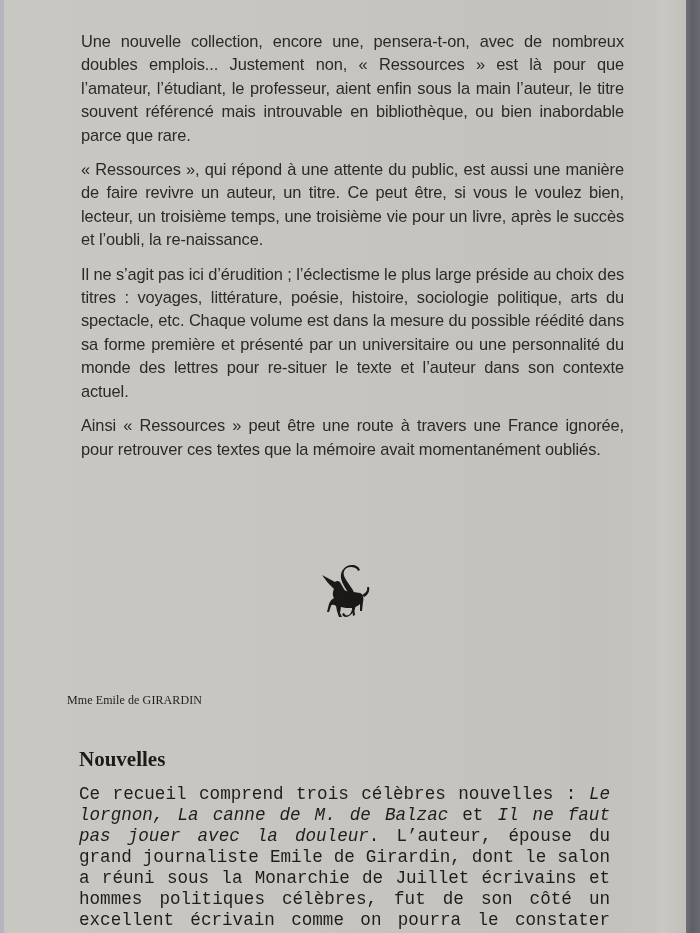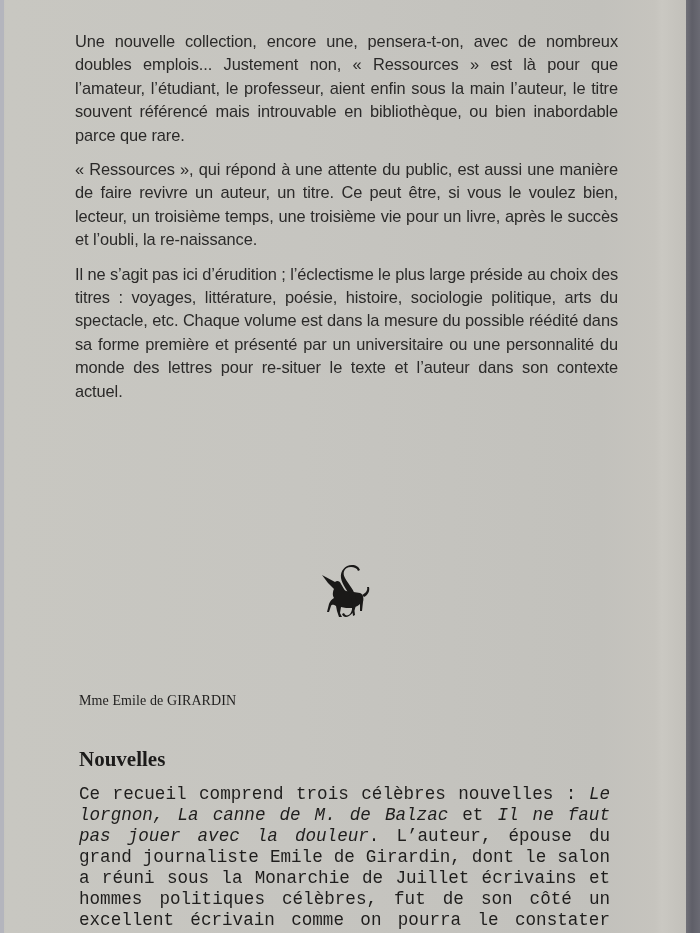--- a/index.html
+++ b/index.html
@@ -32,21 +32,21 @@
     .spine {
       position: absolute;
       left: 686px;
       top: 0;
       width: 14px;
       height: 933px;
       background: linear-gradient(90deg, #707078 0px, #5f5f68 6px, #6a6a73 14px);
     }
     .intro {
       position: absolute;
-      left: 75px;
+      left: 81px;
       top: 30px;
       width: 543px;
       font-family: "Liberation Sans", sans-serif;
       font-size: 16.4px;
       line-height: 23.4px;
       color: #2b2a29;
       text-align: justify;
       letter-spacing: -0.1px;
     }
     .intro p {
@@ -55,24 +55,24 @@
     }
     .logo {
       position: absolute;
       left: 318px;
       top: 563px;
       width: 60px;
       height: 60px;
     }
     .author {
       position: absolute;
-      left: 79px;
+      left: 67px;
       top: 693px;
       font-family: "Liberation Serif", serif;
-      font-size: 14px;
+      font-size: 12px;
       color: #1f1e1d;
       letter-spacing: 0.1px;
     }
     .title {
       position: absolute;
       left: 79px;
       top: 731px;
       font-family: "Liberation Serif", serif;
       font-weight: bold;
       font-size: 21px;
@@ -98,20 +98,21 @@
 </head>
 <body>
 
 <div class="page">
   <div class="left-edge"></div>
 
   <div class="intro">
     <p>Une nouvelle collection, encore une, pensera-t-on, avec de nombreux doubles emplois... Justement non, « Ressources » est là pour que l’amateur, l’étudiant, le professeur, aient enfin sous la main l’auteur, le titre souvent référencé mais introuvable en bibliothèque, ou bien inabordable parce que rare.</p>
     <p>« Ressources », qui répond à une attente du public, est aussi une manière de faire revivre un auteur, un titre. Ce peut être, si vous le voulez bien, lecteur, un troisième temps, une troisième vie pour un livre, après le succès et l’oubli, la re-naissance.</p>
     <p>Il ne s’agit pas ici d’érudition ; l’éclectisme le plus large préside au choix des titres : voyages, littérature, poésie, histoire, sociologie politique, arts du spectacle, etc. Chaque volume est dans la mesure du possible réédité dans sa forme première et présenté par un universitaire ou une personnalité du monde des lettres pour re-situer le texte et l’auteur dans son contexte actuel.</p>
+    <p>Ainsi « Ressources » peut être une route à travers une France ignorée, pour retrouver ces textes que la mémoire avait momentanément oubliés.</p>
   </div>
 
   <div class="logo">
     <svg width="60" height="60" viewBox="0 0 60 60">
 
       <path d="M4 12 L17 19 C19 17 22 18 23 21 C25 24 26 27 28 28 C33 29 38 29 42 30 C45 31 46 35 45 39 L44 48 L42 48 L42 41 C40 43 38 44 36 44 L37 52 L35 53 L34 45 C30 45 26 45 23 44 L22 50 L24 54 L21 54 L19 48 L18 43 C16 42 14 41 13 43 L11 49 L9 49 L11 41 C12 38 14 36 16 35 C14 32 15 28 16 26 C14 24 12 22 10 20 Z" fill="#1a1918"></path>
 
       <path d="M44 32 C48 30 50 27 49 24 L51 24 C52 28 50 32 46 34 Z" fill="#1a1918"></path>
 
       <path d="M33 4 C26 4 24 10 27 15 C30 21 37 27 38 36 C39 44 36 50 31 53 C28 55 25 54 24 51 L26 50 C27 53 30 53 32 51 C35 47 35 41 33 35 C30 28 24 22 23 15 C22 8 27 2 34 2 C38 2 41 4 42 7 L40 8 C39 5 36 4 33 4 Z" fill="#1a1918"></path>

